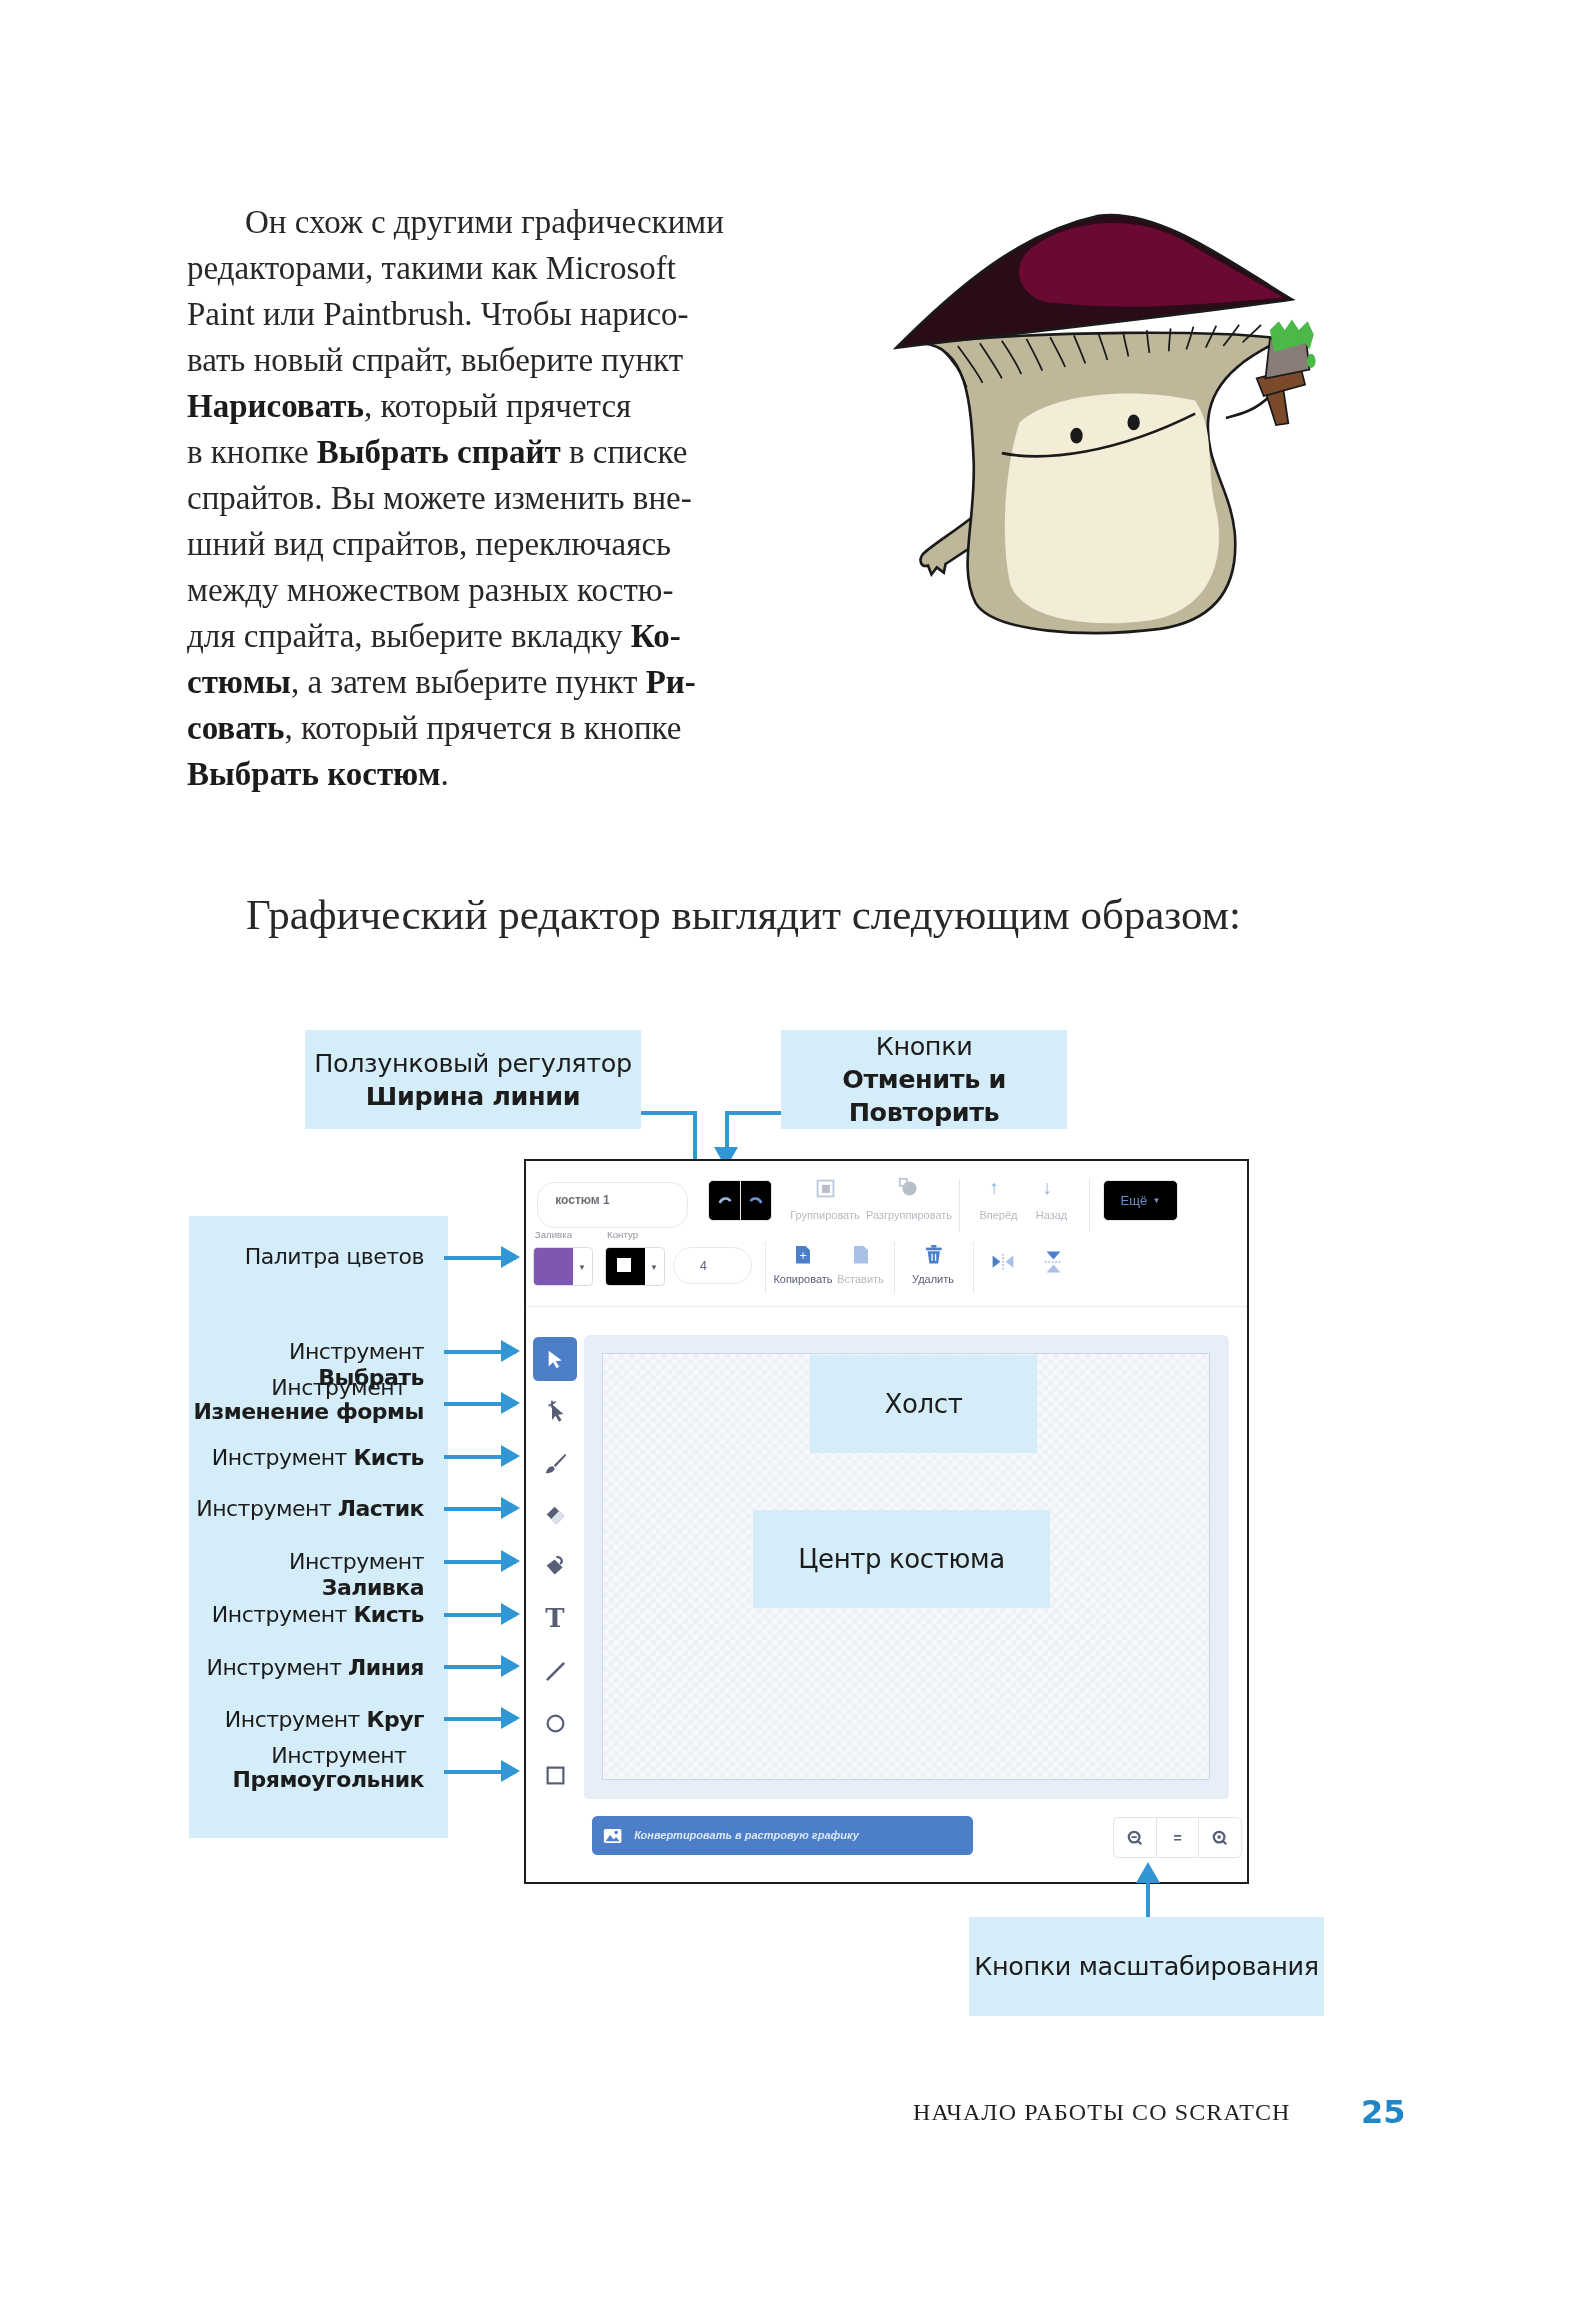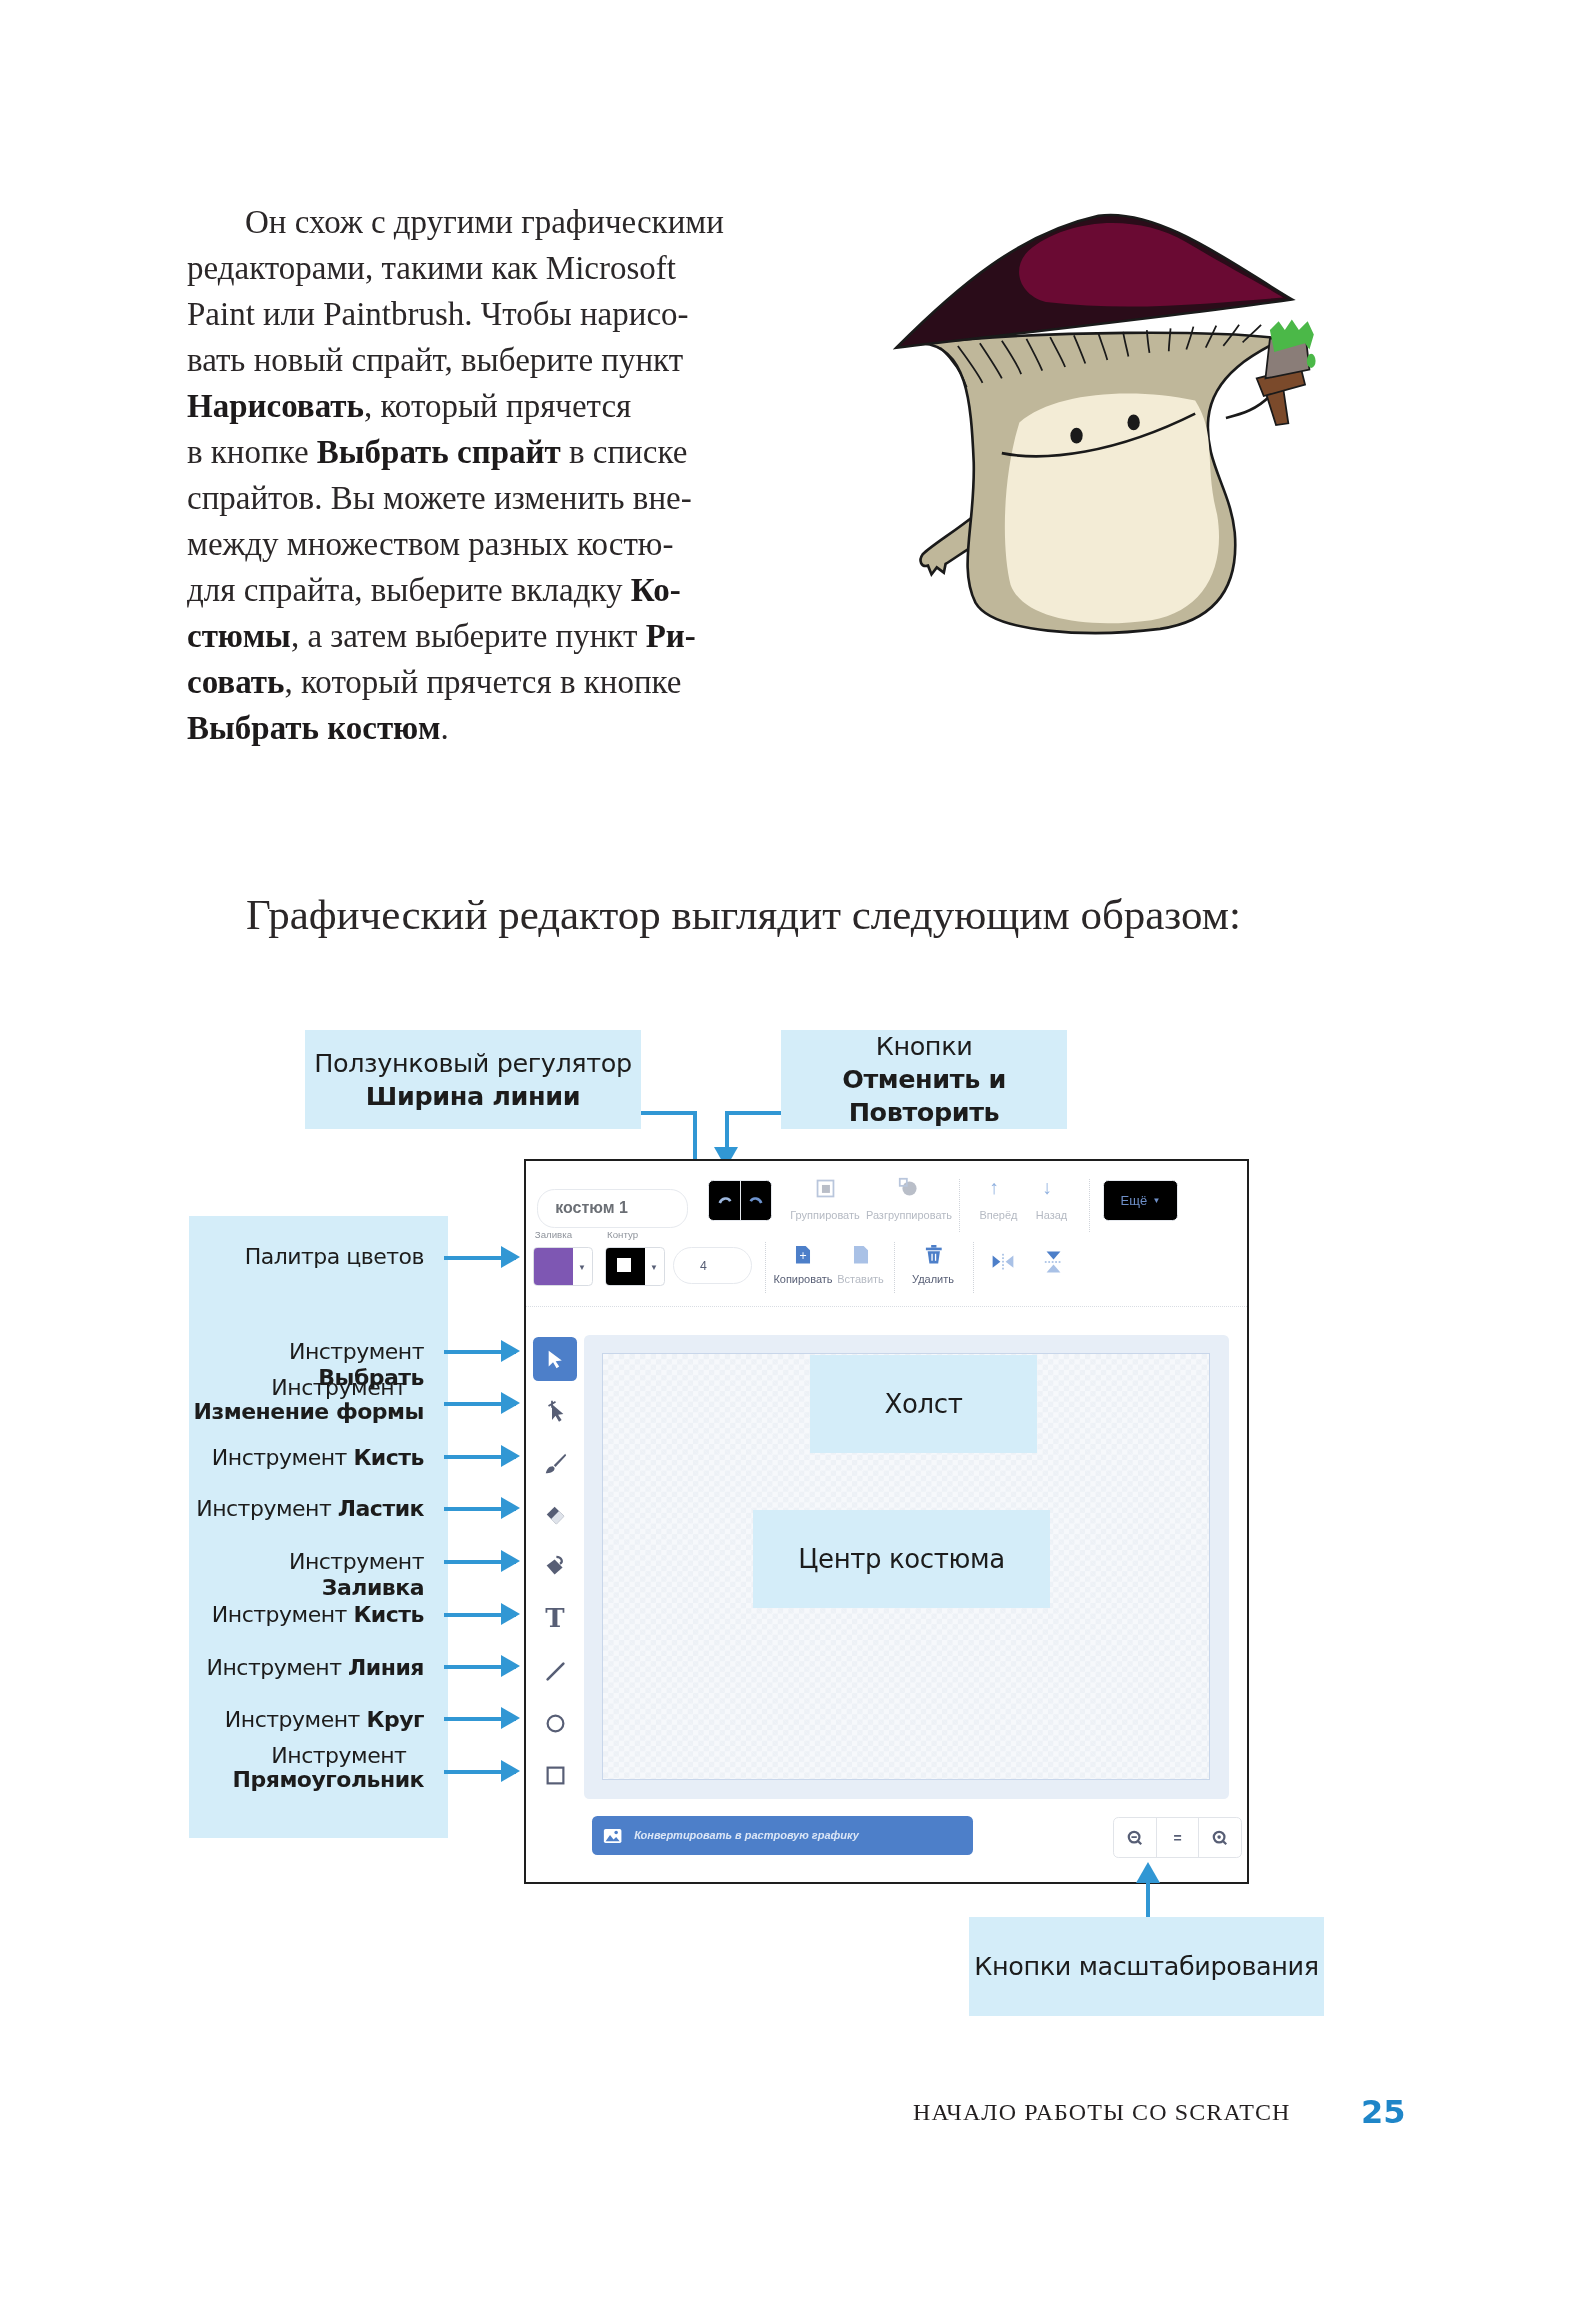--- a/index.html
+++ b/index.html
@@ -17,21 +17,21 @@
   .left-panel{position:absolute;left:189px;top:1216px;width:259px;height:622px;background:#d4edf9;}
   .lbl{position:absolute;right:0;width:255px;text-align:right;padding-right:24px;box-sizing:border-box;font-family:"DejaVu Sans","Liberation Sans",sans-serif;font-size:22px;line-height:26px;color:#1c1c1c;letter-spacing:-0.5px;}
   .lbl b{font-weight:bold;}
   .arrow-h{position:absolute;height:4.4px;background:#3197d4;}
   .arrow-h::after{content:"";position:absolute;right:-3.5px;top:-9.7px;border-left:19.3px solid #3197d4;border-top:11.4px solid transparent;border-bottom:11.4px solid transparent;}
   .line-blue{position:absolute;background:#3197d4;}
   .tri-down{position:absolute;width:0;height:0;border-top:21px solid #3197d4;border-left:12.3px solid transparent;border-right:12.3px solid transparent;}
   .tri-up{position:absolute;width:0;height:0;border-bottom:21px solid #3197d4;border-left:12.3px solid transparent;border-right:12.3px solid transparent;}
   
   .editor{position:absolute;left:524px;top:1159px;width:725px;height:725px;border:2.6px solid #1e1e1e;box-sizing:border-box;background:#fff;font-family:"Liberation Sans","DejaVu Sans",sans-serif;}
-  .costume-name{position:absolute;left:10.6px;top:28px;width:151px;height:39px;border:0.9px solid #e6e9ee;border-radius:17.6px;font-size:16px;font-weight:bold;color:#6b6f75;line-height:35px;padding-left:17.6px;box-sizing:border-box;}
+  .costume-name{position:absolute;left:10.6px;top:21px;width:151px;height:46px;border:0.9px solid #e6e9ee;border-radius:17.6px;font-size:12px;font-weight:bold;color:#6b6f75;line-height:35px;padding-left:17.6px;box-sizing:border-box;}
   .btn-box{position:absolute;border:0.9px solid #e6e9ee;border-radius:5.3px;background:#000000;}
   .tb-label{position:absolute;font-size:11px;color:#b5bac3;white-space:nowrap;text-align:center;}
   .tb-label.dark{color:#575e75;}
   .dotted-v{position:absolute;width:0;border-left:1.8px dotted #d0d4da;}
   .dotted-h{position:absolute;height:0;border-top:1.8px dotted #d9dde3;}
   .swatch-wrap{position:absolute;width:58px;height:37px;border:0.9px solid #d9dde3;border-radius:4.4px;overflow:hidden;background:#fff;}
   .swatch{position:absolute;left:0;top:0;width:39px;height:37px;}
   .caret{position:absolute;right:6.2px;top:15px;font-size:8px;color:#575e75;}
   .small-label{position:absolute;font-size:9.7px;color:#8f949c;}
   .width-field{position:absolute;width:79px;height:37px;border:0.9px solid #e6e9ee;border-radius:18.5px;font-size:12.3px;color:#575e75;line-height:37px;padding-left:26px;box-sizing:border-box;}
@@ -55,20 +55,21 @@
 <body>
 
 <div class="para">
   <span class="line indent">Он схож с другими графическими</span>
   <span class="line">редакторами, такими как Microsoft</span>
   <span class="line">Paint или Paintbrush. Чтобы нарисо-</span>
   <span class="line">вать новый спрайт, выберите пункт</span>
   <span class="line"><b>Нарисовать</b><span>, который прячется</span></span>
   <span class="line"><span>в кнопке </span><b>Выбрать спрайт</b><span> в списке</span></span>
   <span class="line">спрайтов. Вы можете изменить вне-</span>
+  <span class="line">шний вид спрайтов, переключаясь</span>
   <span class="line">между множеством разных костю-</span>
   <span class="line"><span>для спрайта, выберите вкладку </span><b>Ко-</b></span>
   <span class="line"><b>стюмы</b><span>, а затем выберите пункт </span><b>Ри-</b></span>
   <span class="line"><b>совать</b><span>, который прячется в кнопке</span></span>
   <span class="line"><b>Выбрать костюм</b><span>.</span></span>
 </div>
 
 <div class="para2">Графический редактор выглядит следующим образом:</div>
 
 <svg class="abs" style="left:870px;top:198px;" width="457" height="440" viewBox="0 0 520 500">

